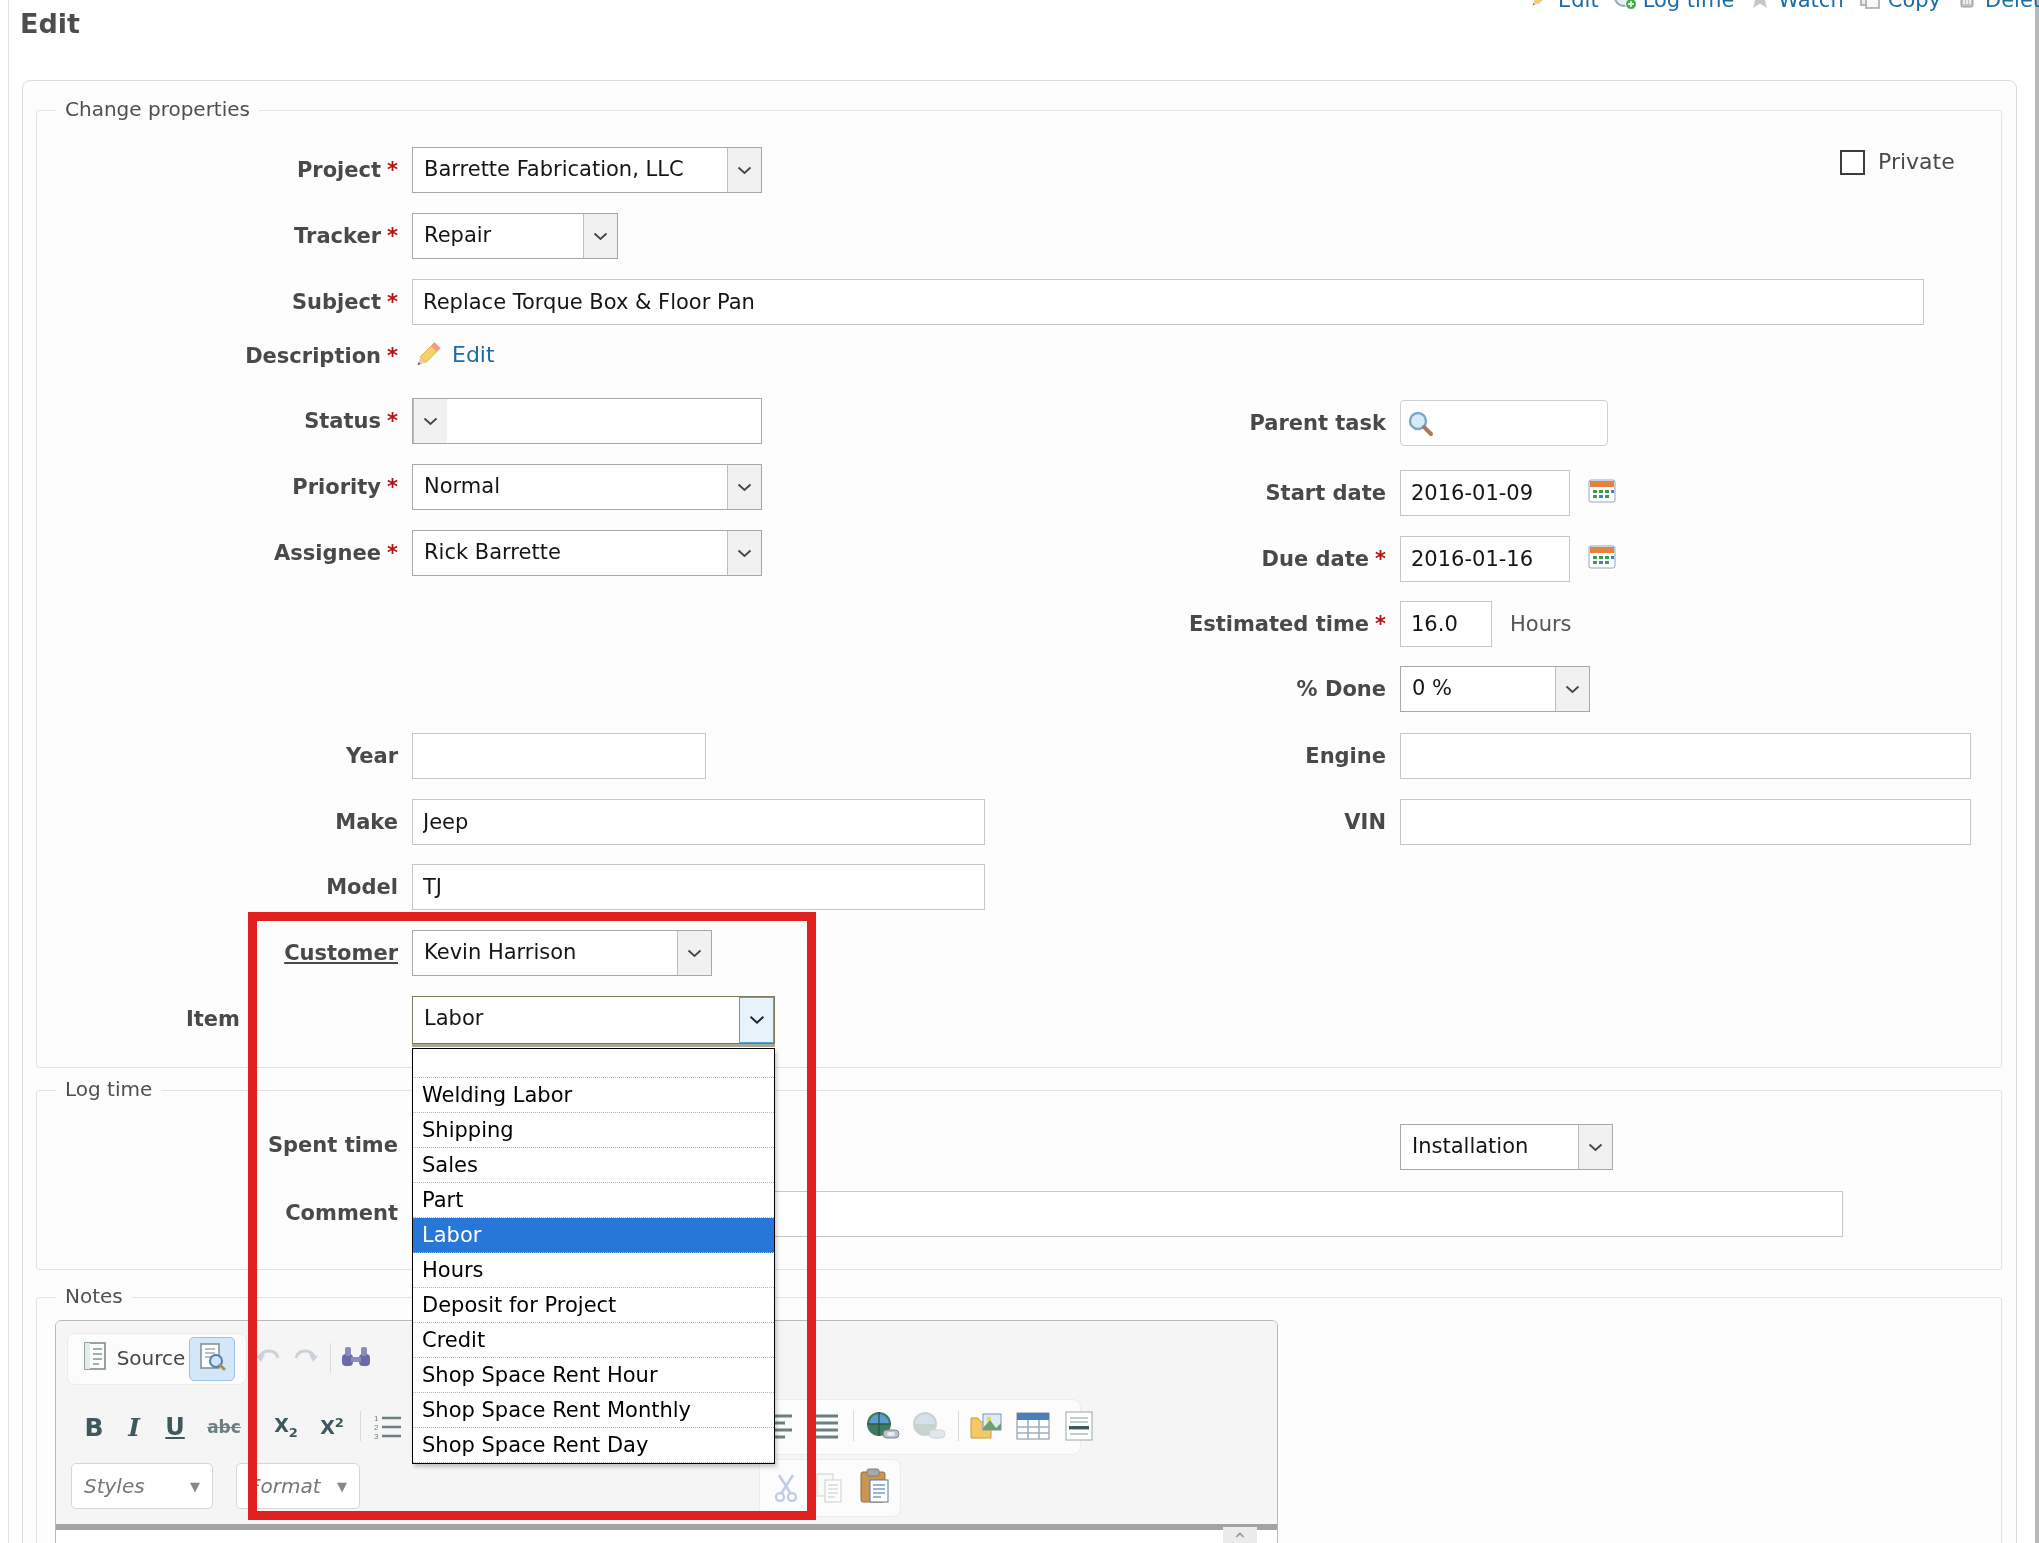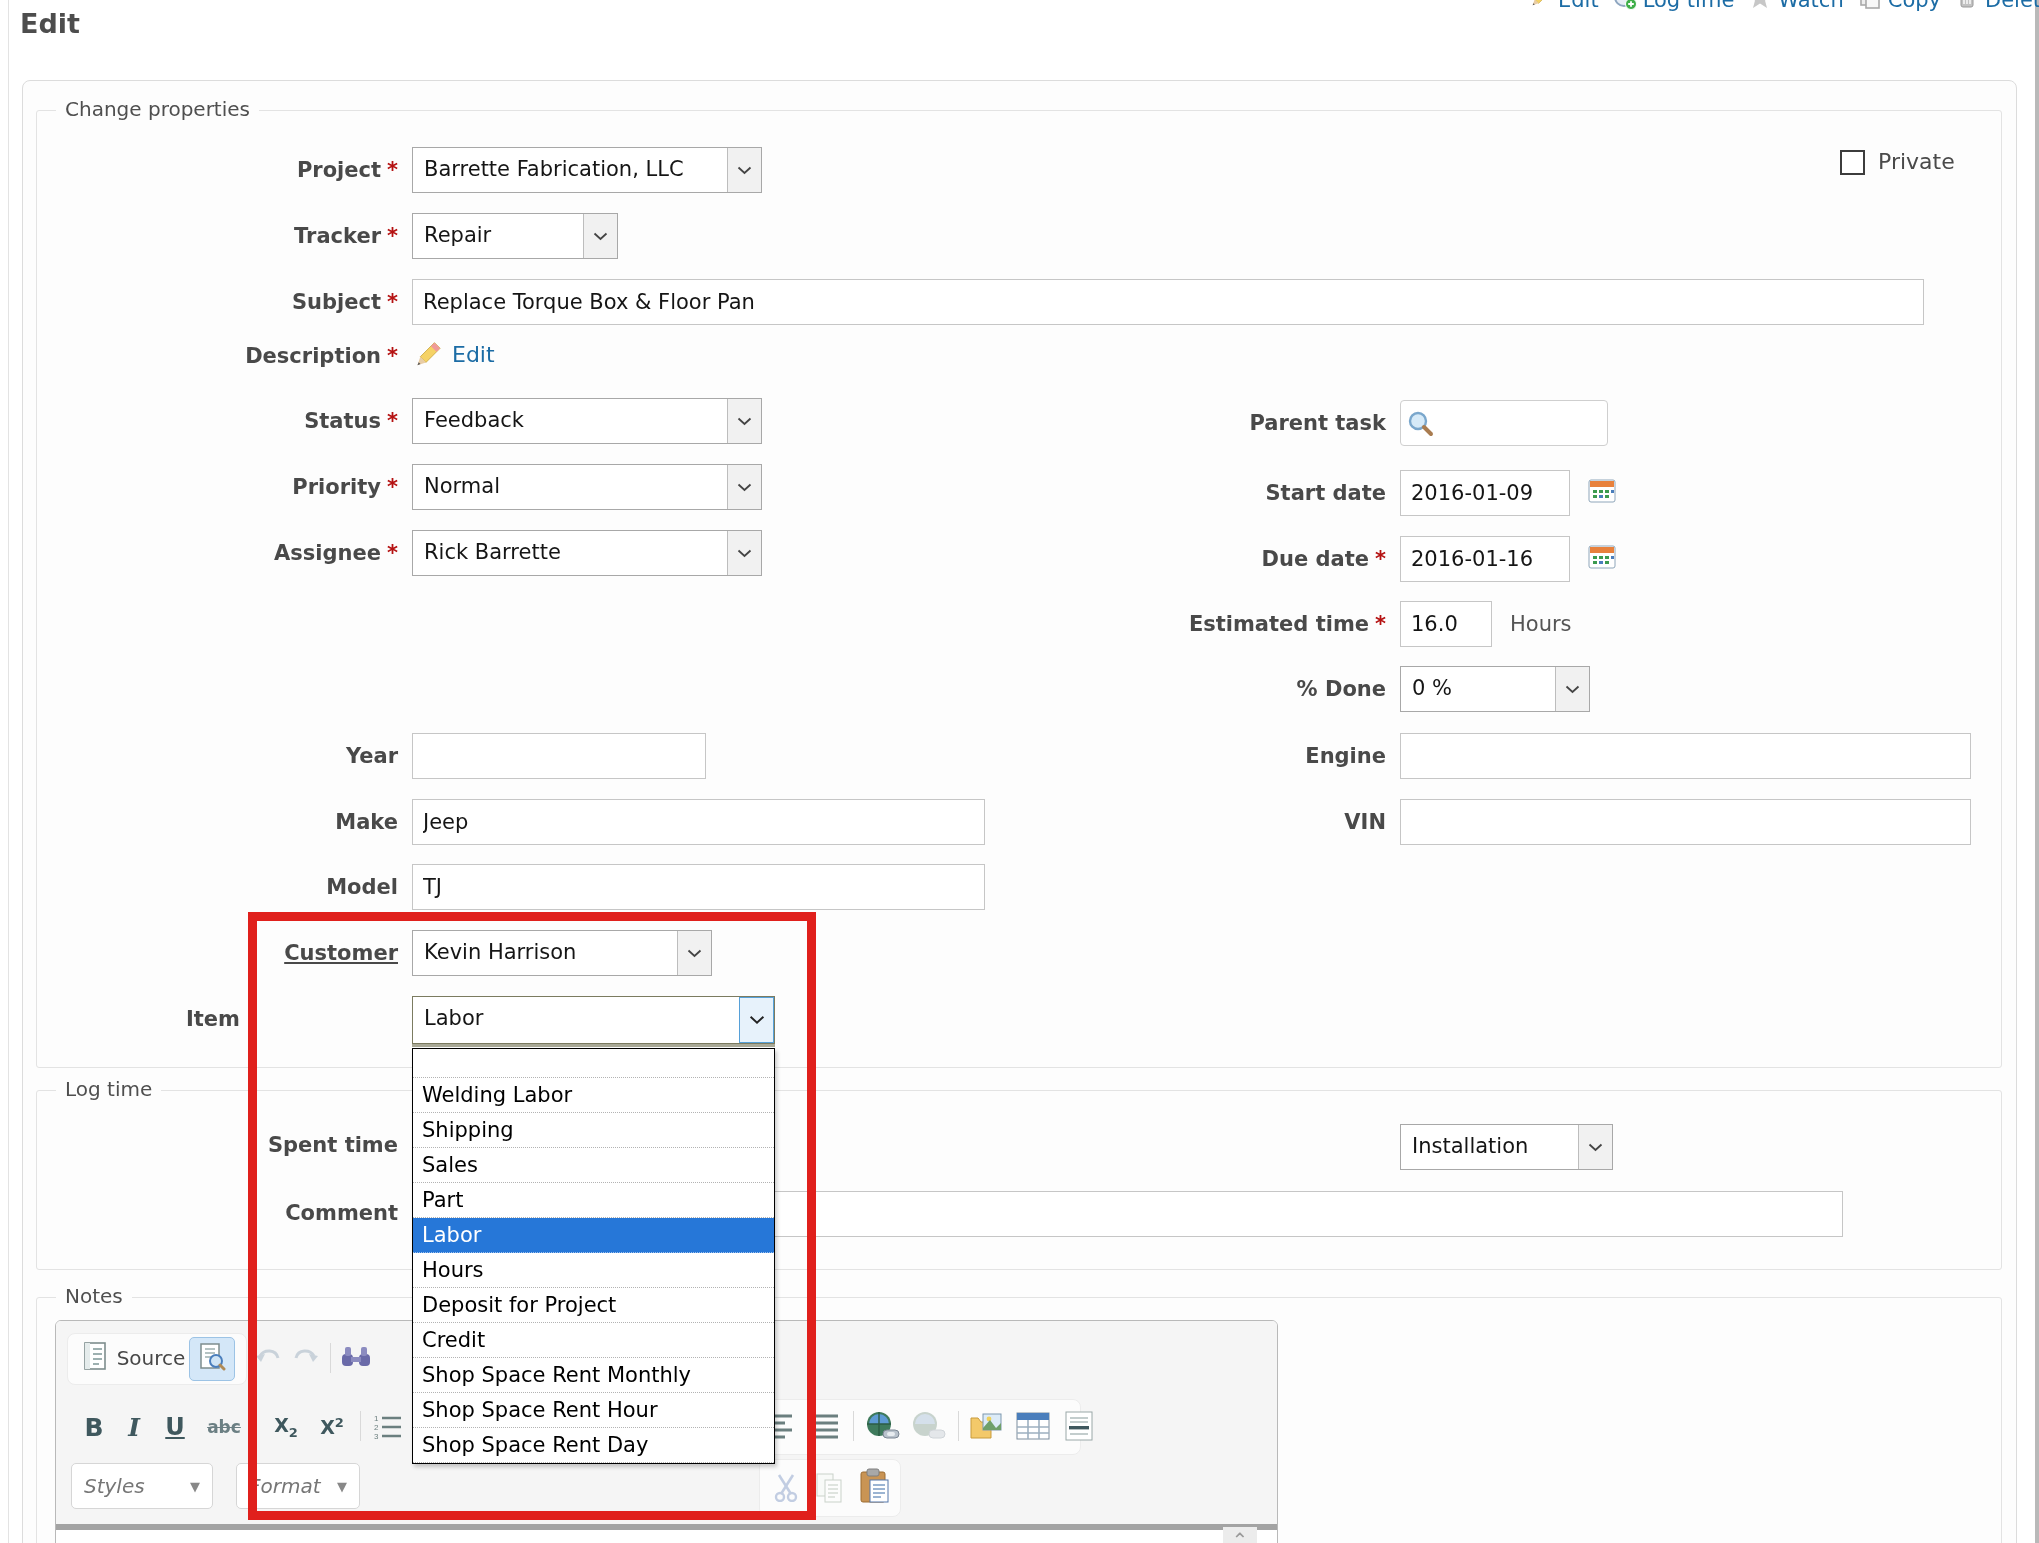--- a/index.html
+++ b/index.html
@@ -154,21 +154,20 @@
           <rect x="11.5" y="1" width="8" height="20" fill="#f5d265" stroke="#caa83f" stroke-width="0.8"></rect>
           <rect x="11.5" y="1" width="8" height="5" fill="#f09a9a"></rect>
           <polygon points="11.5,21 19.5,21 15.5,29" fill="#e9cda5"></polygon>
           <polygon points="14.2,26 16.8,26 15.5,29" fill="#555"></polygon>
         </g>
       </svg></span>
   <span class="abs link" style="left:452px;top:342px;">Edit</span>
 
   <div class="lbl" style="top:398px;"><span>Status</span><span class="star">*</span></div>
   <div class="sel" style="left:412px;top:398px;width:350px;height:46px;">
-    <span class="sel-text">Feedback</span>
     <span class="sel-btn">
         <svg width="15" height="9" viewBox="0 0 15 9">
           <path d="M1.5 1.5 L7.5 7 L13.5 1.5" fill="none" stroke="#444" stroke-width="1.8"></path>
         </svg>
       </span>
   </div>
 
   <div class="lbl" style="top:464px;"><span>Priority</span><span class="star">*</span></div>
   <div class="sel" style="left:412px;top:464px;width:350px;height:46px;">
     <span class="sel-text">Normal</span>
@@ -486,20 +485,20 @@
   <div class="abs dropdown">
       <div class="dd-opt blank"></div>
       <div class="dd-opt">Welding Labor</div>
       <div class="dd-opt">Shipping</div>
       <div class="dd-opt">Sales</div>
       <div class="dd-opt">Part</div>
       <div class="dd-opt sel-opt">Labor</div>
       <div class="dd-opt">Hours</div>
       <div class="dd-opt">Deposit for Project</div>
       <div class="dd-opt">Credit</div>
+      <div class="dd-opt">Shop Space Rent Hour</div>
       <div class="dd-opt">Shop Space Rent Monthly</div>
-      <div class="dd-opt">Shop Space Rent Hour</div>
       <div class="dd-opt">Shop Space Rent Day</div>
     </div>
 
   <div class="abs red-rect"></div>
 
 </div>
 
 </body></html>

